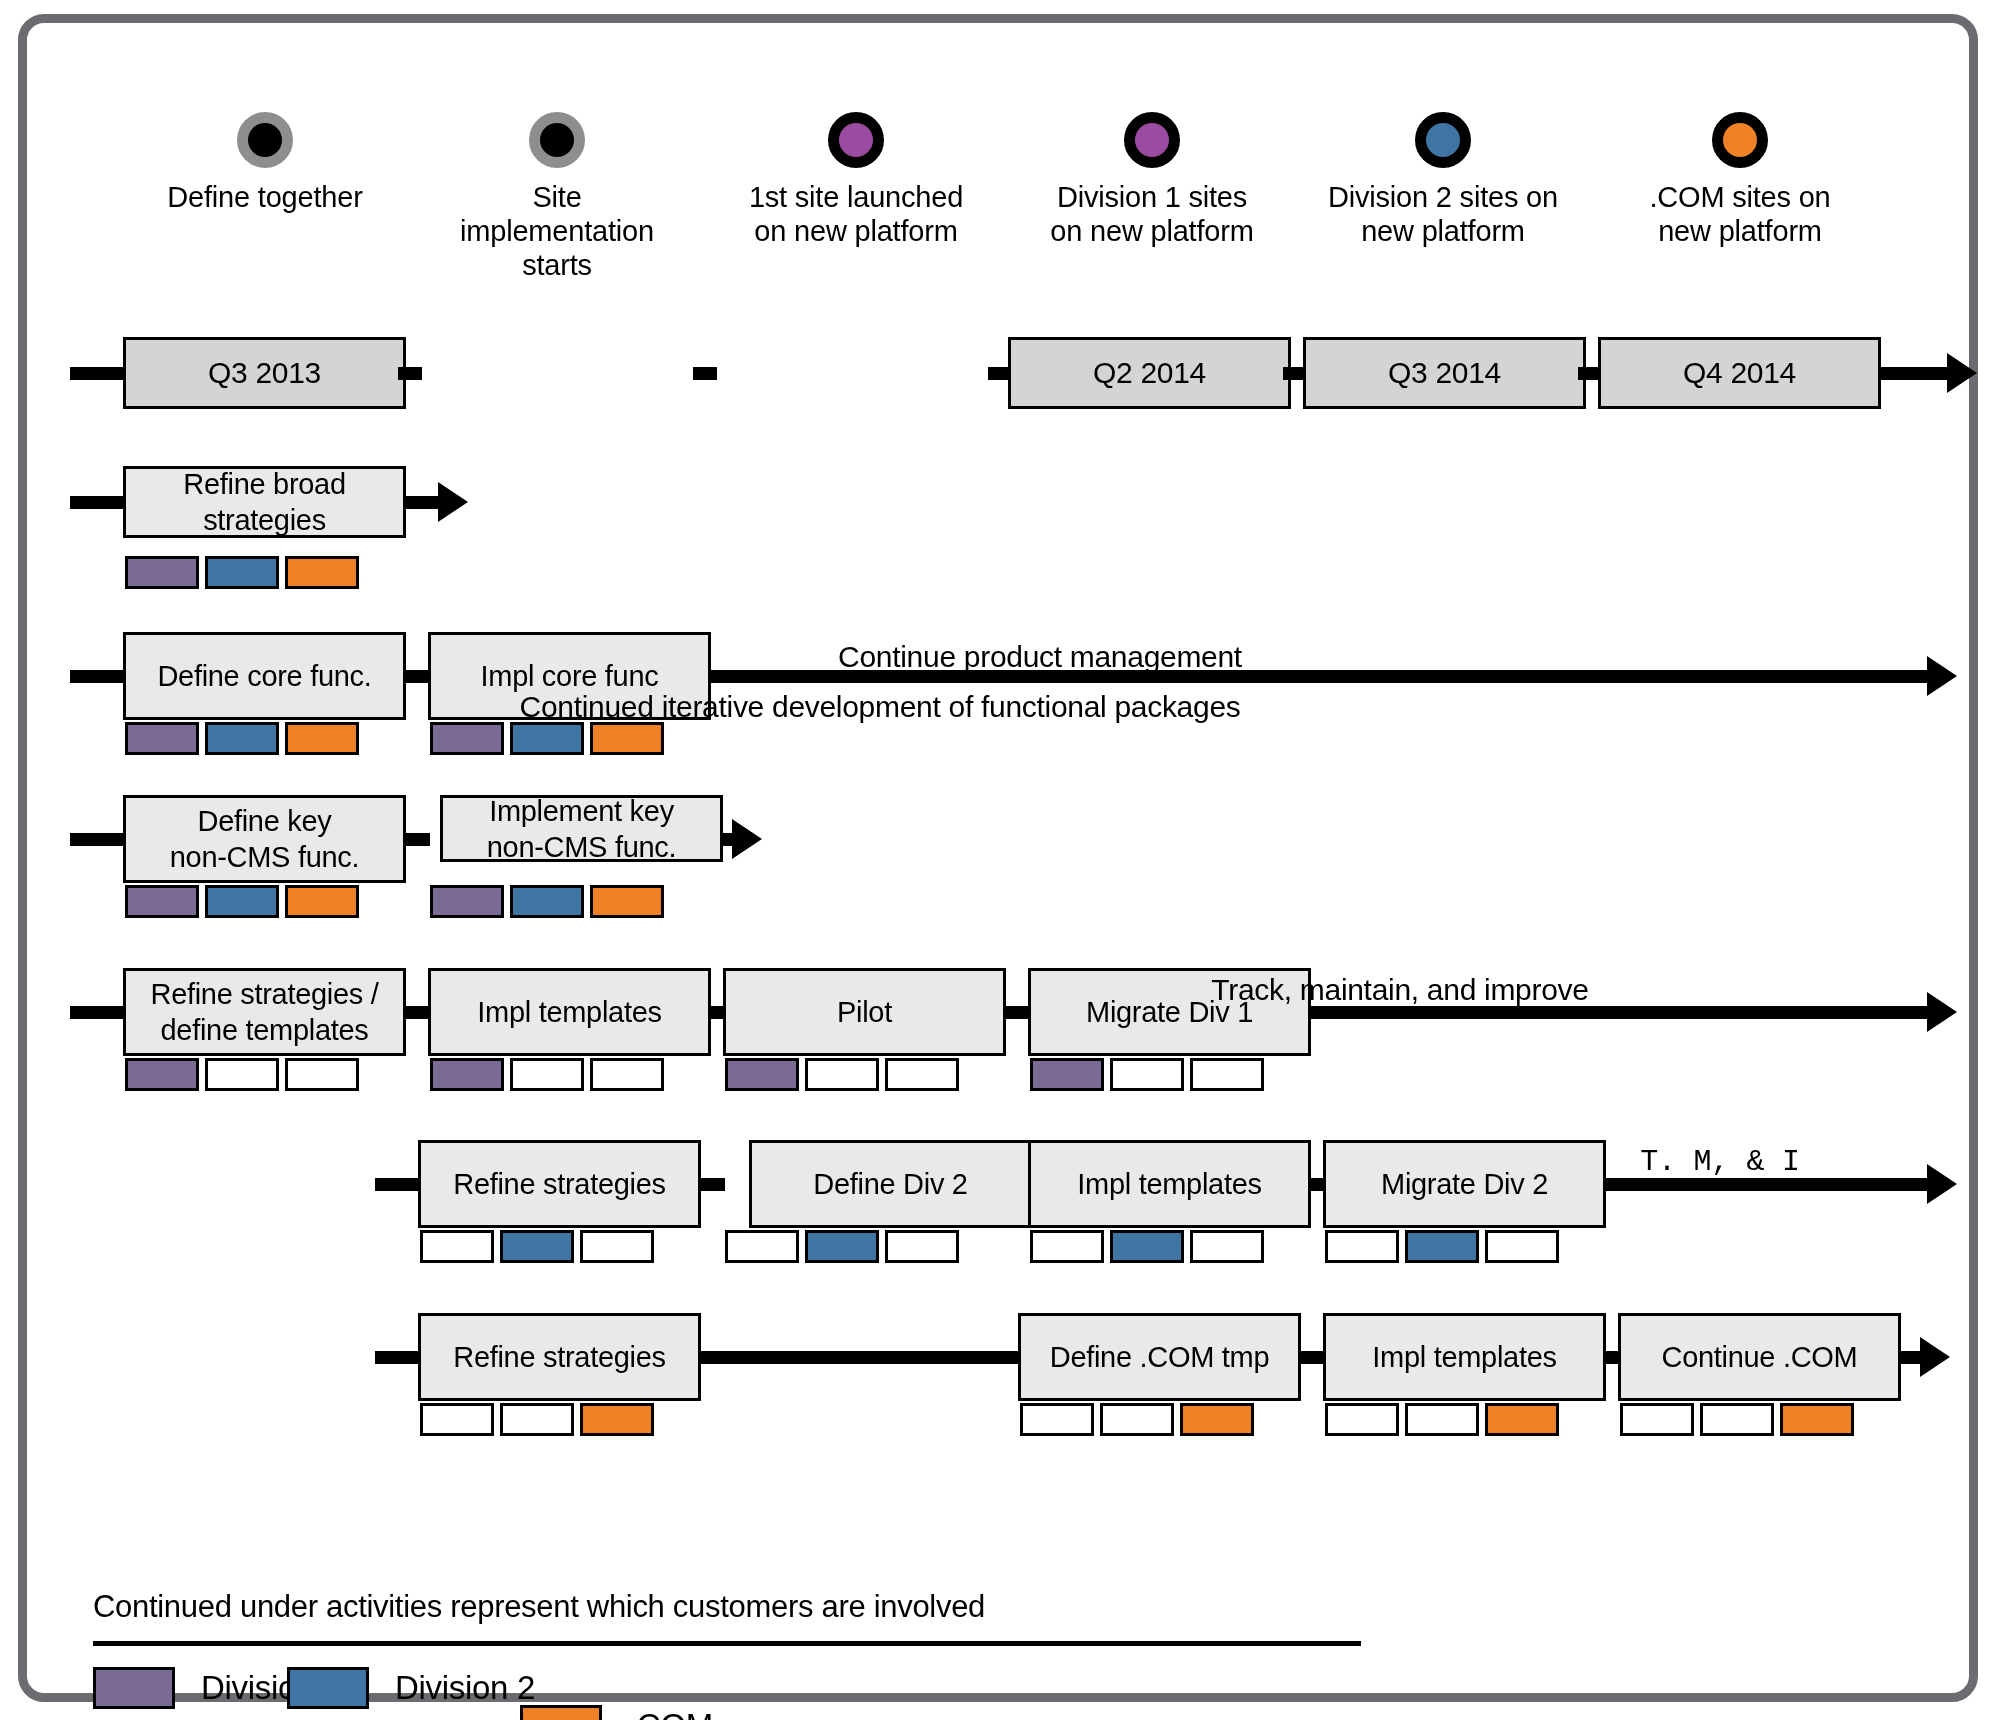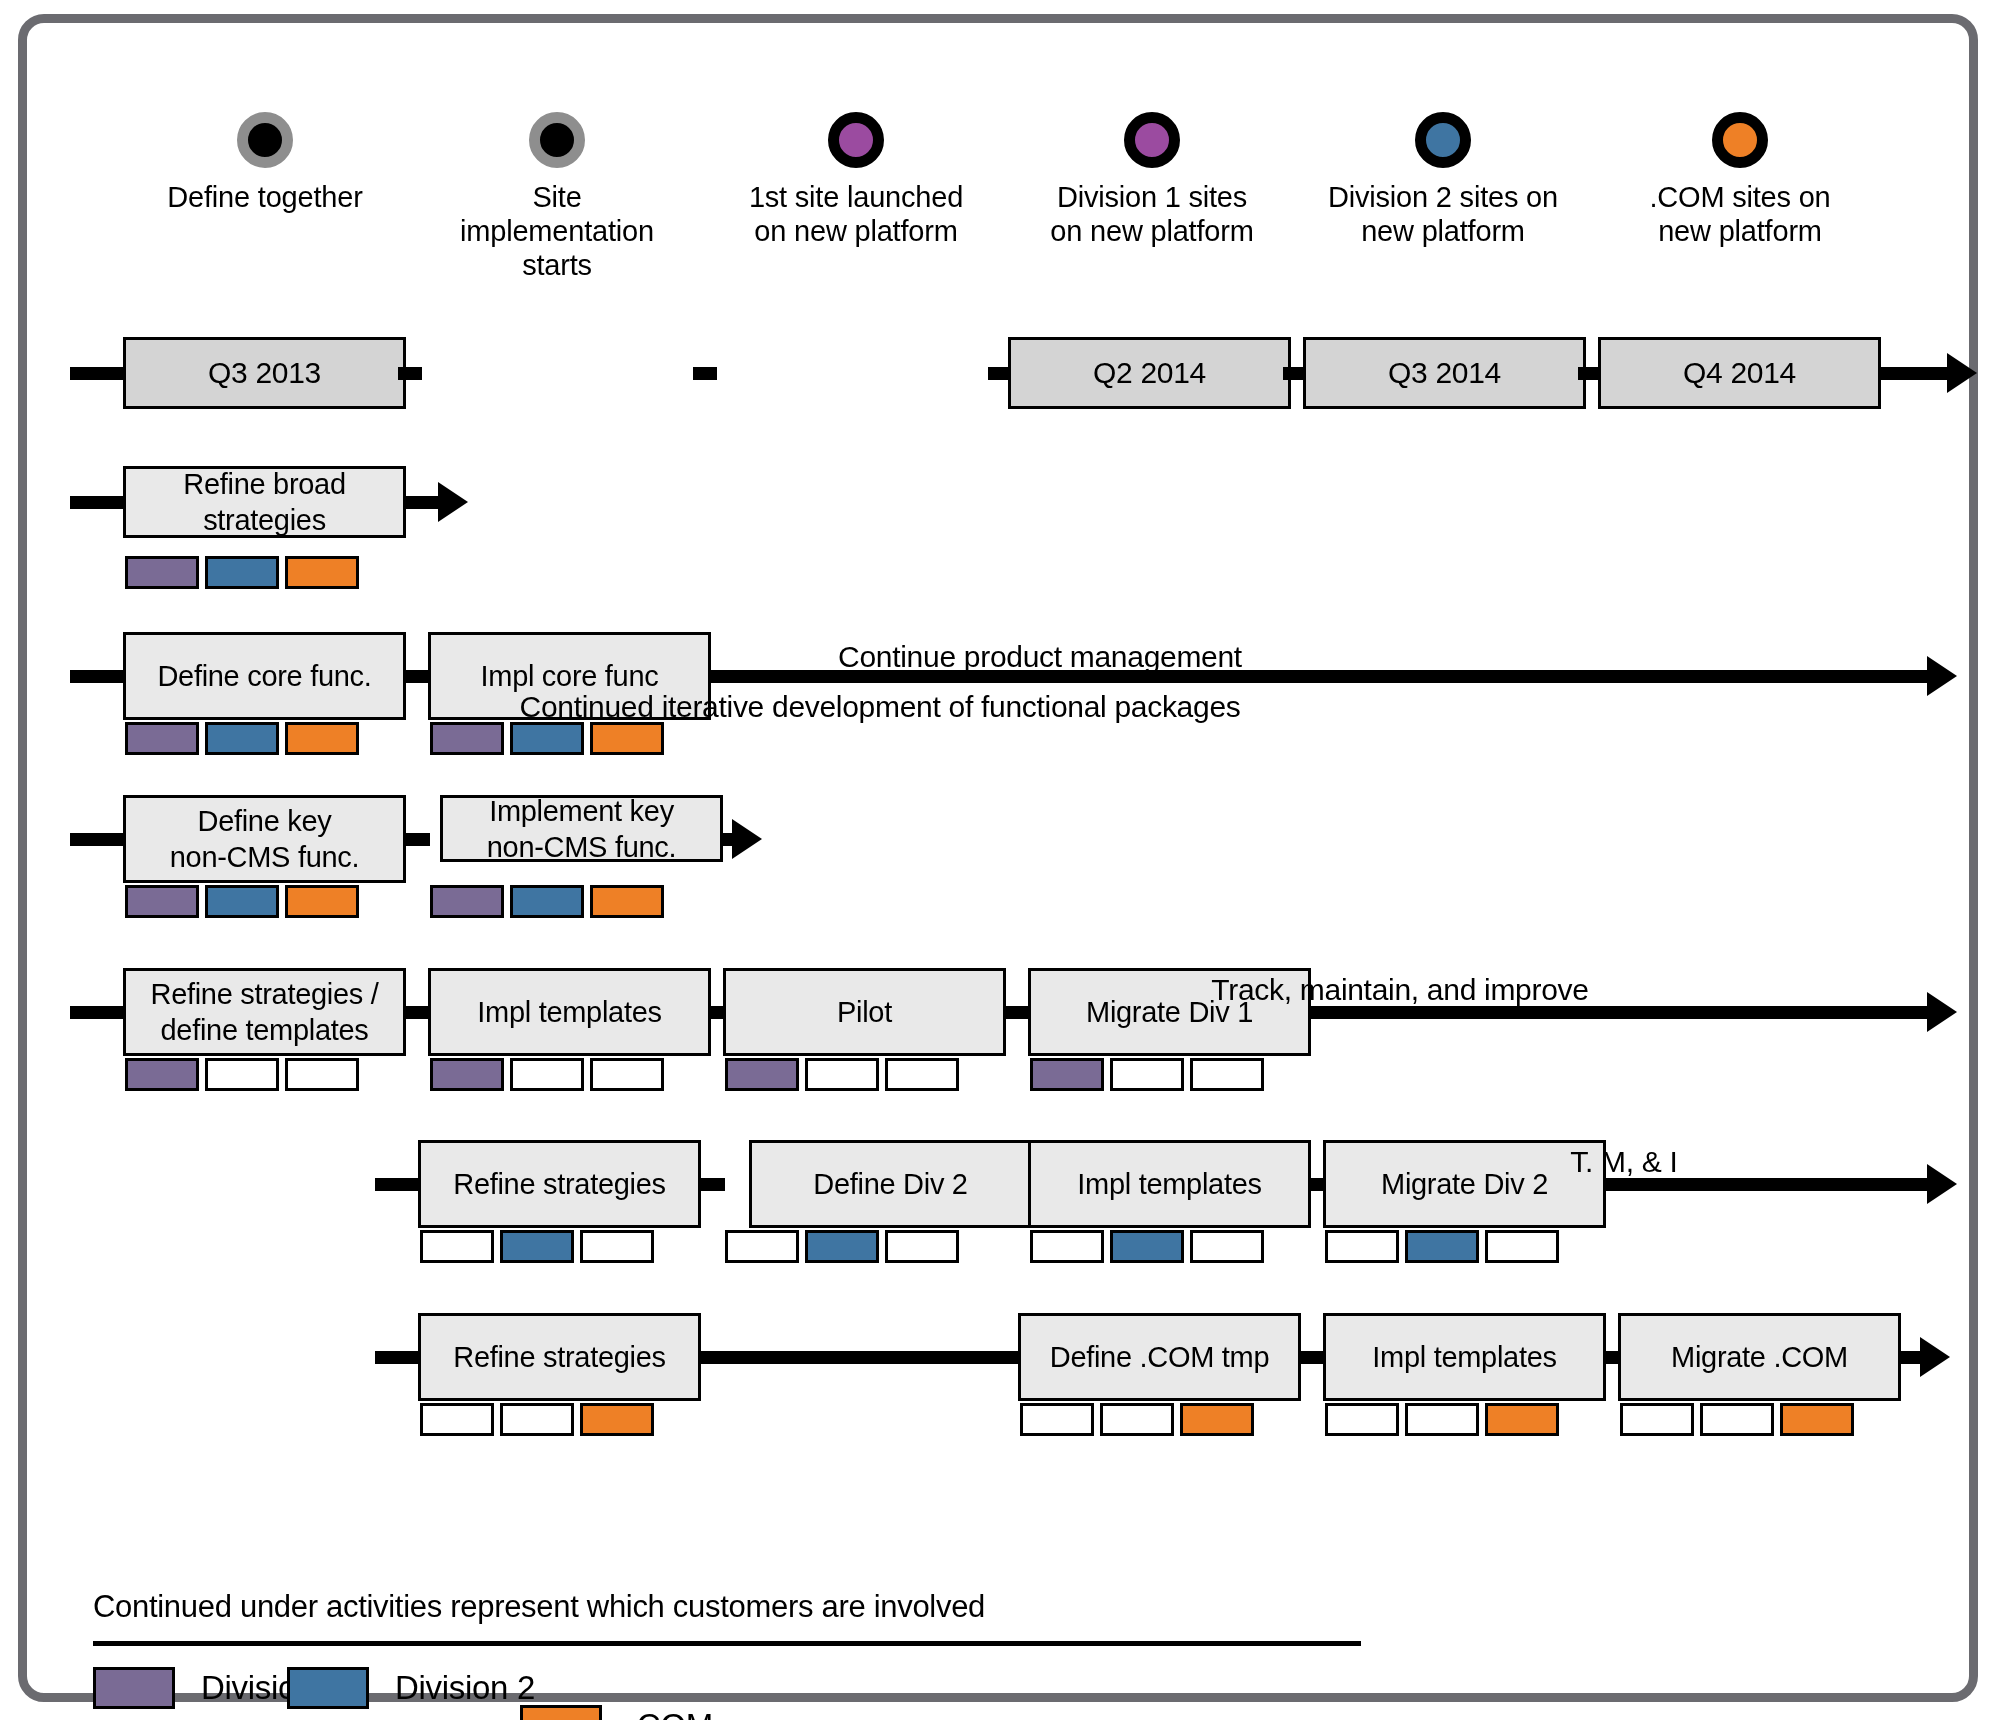--- a/index.html
+++ b/index.html
@@ -211,21 +211,21 @@
       <div class="cust" style="background: rgb(255, 255, 255);"></div>
       <div class="cust" style="background: rgb(63, 117, 162);"></div>
       <div class="cust" style="background: rgb(255, 255, 255);"></div>
     </div>
     <div class="act" style="left: 1323px; top: 1140px; width: 283px; height: 88px;">Migrate Div 2</div>
     <div class="custgrp" style="left: 1325px; top: 1230px; width: 283px;">
       <div class="cust" style="background: rgb(255, 255, 255);"></div>
       <div class="cust" style="background: rgb(63, 117, 162);"></div>
       <div class="cust" style="background: rgb(255, 255, 255);"></div>
     </div>
-    <div class="railtext" style="left: 1624px; top: 1145px; transform: translateX(-50%);">T. M, &amp; I</div>
+    <div class="railtext" style="left: 1720px; top: 1145px; transform: translateX(-50%); font-family: Liberation Mono, monospace;">T. M, &amp; I</div>
     <div class="rowline" style="left: 375px; top: 1351px; width: 47px;"></div>
     <div class="rowline" style="left: 699px; top: 1351px; width: 321px;"></div>
     <div class="rowline" style="left: 1299px; top: 1351px; width: 26px;"></div>
     <div class="rowline" style="left: 1604px; top: 1351px; width: 16px;"></div>
     <div class="rowline" style="left: 1899px; top: 1351px; width: 21px;"></div>
     <div class="arrowhead" style="left: 1920px; top: 1337px;"></div>
     <div class="act" style="left: 418px; top: 1313px; width: 283px; height: 88px;">Refine strategies</div>
     <div class="custgrp" style="left: 420px; top: 1403px; width: 283px;">
       <div class="cust" style="background: rgb(255, 255, 255);"></div>
       <div class="cust" style="background: rgb(255, 255, 255);"></div>
@@ -236,21 +236,21 @@
       <div class="cust" style="background: rgb(255, 255, 255);"></div>
       <div class="cust" style="background: rgb(255, 255, 255);"></div>
       <div class="cust" style="background: rgb(238, 128, 38);"></div>
     </div>
     <div class="act" style="left: 1323px; top: 1313px; width: 283px; height: 88px;">Impl templates</div>
     <div class="custgrp" style="left: 1325px; top: 1403px; width: 283px;">
       <div class="cust" style="background: rgb(255, 255, 255);"></div>
       <div class="cust" style="background: rgb(255, 255, 255);"></div>
       <div class="cust" style="background: rgb(238, 128, 38);"></div>
     </div>
-    <div class="act" style="left: 1618px; top: 1313px; width: 283px; height: 88px;">Migrate .COM</div>
+    <div class="act" style="left: 1618px; top: 1313px; width: 283px; height: 88px;">Continue .COM</div>
     <div class="custgrp" style="left: 1620px; top: 1403px; width: 283px;">
       <div class="cust" style="background: rgb(255, 255, 255);"></div>
       <div class="cust" style="background: rgb(255, 255, 255);"></div>
       <div class="cust" style="background: rgb(238, 128, 38);"></div>
     </div>
     <div class="legend-note" style="left: 93px; top: 1589px;">Continued under activities represent which customers are involved</div>
     <div class="legend-rule" style="left: 93px; top: 1641px; width: 1268px;"></div>
     <div class="legend-item" style="left: 93px; top: 1667px;">
       <div class="legend-swatch" style="background: rgb(122, 107, 149);"></div>
       <div class="legend-text">Division 1</div>

